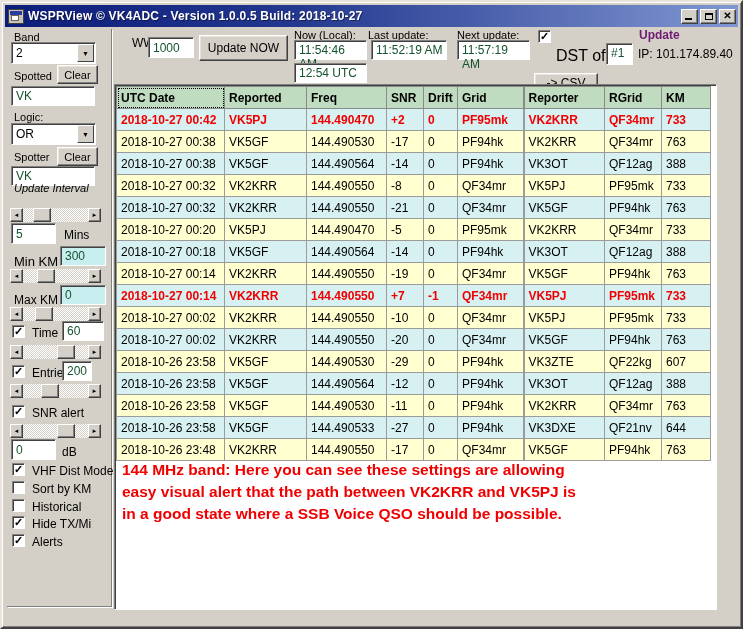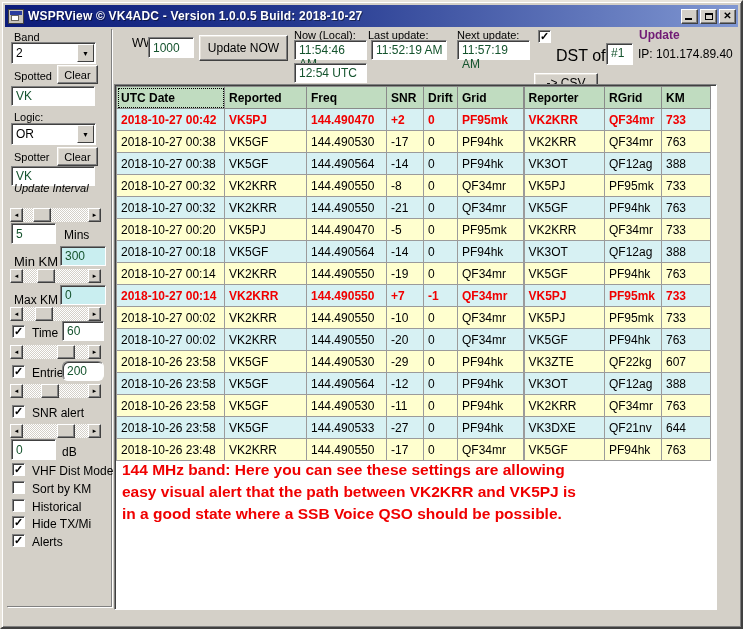--- a/index.html
+++ b/index.html
@@ -223,21 +223,21 @@
   <div class="hscroll" style="left:8px; top:343px; width:91px;">
     <span class="sb-btn">◄</span>
     <span class="sb-track">
         <span class="sb-thumb" style="left:52%;"></span>
       </span>
     <span class="sb-btn">►</span>
   </div>
 
   <span class="checkbox" style="left:10px; top:363px;">✓</span>
   <span class="lbl" style="left:30px; top:364px; font-size:12px;">Entries</span>
-  <input class="field" style="left: 60px; top: 359px; width: 42px; height: 20px; border-radius: 6px;" value="200">
+  <input class="field" style="left: 60px; top: 359px; width: 30px; height: 20px;" value="200">
   <div class="hscroll" style="left:8px; top:382px; width:91px;">
     <span class="sb-btn">◄</span>
     <span class="sb-track">
         <span class="sb-thumb" style="left:28%;"></span>
       </span>
     <span class="sb-btn">►</span>
   </div>
 
   <span class="checkbox" style="left:10px; top:403px;">✓</span>
   <span class="lbl" style="left:30px; top:404px; font-size:12px;">SNR alert</span>

